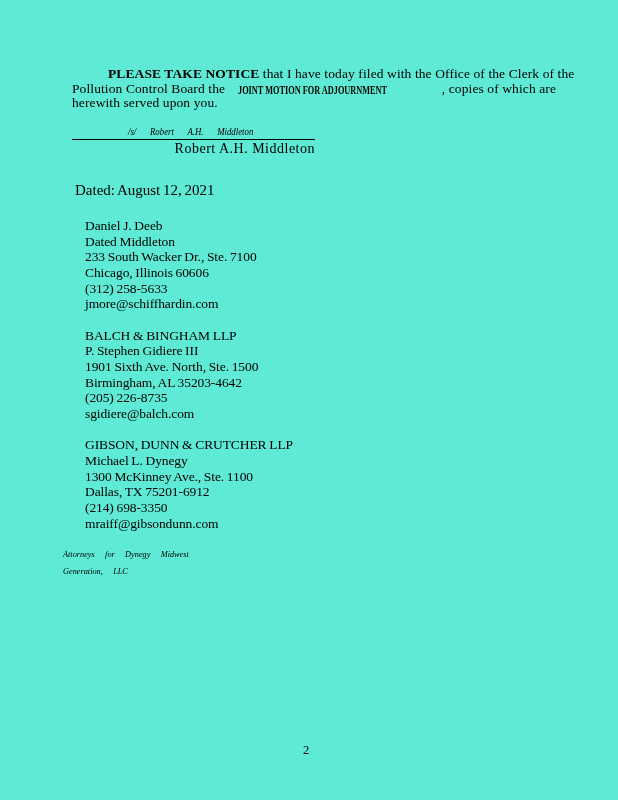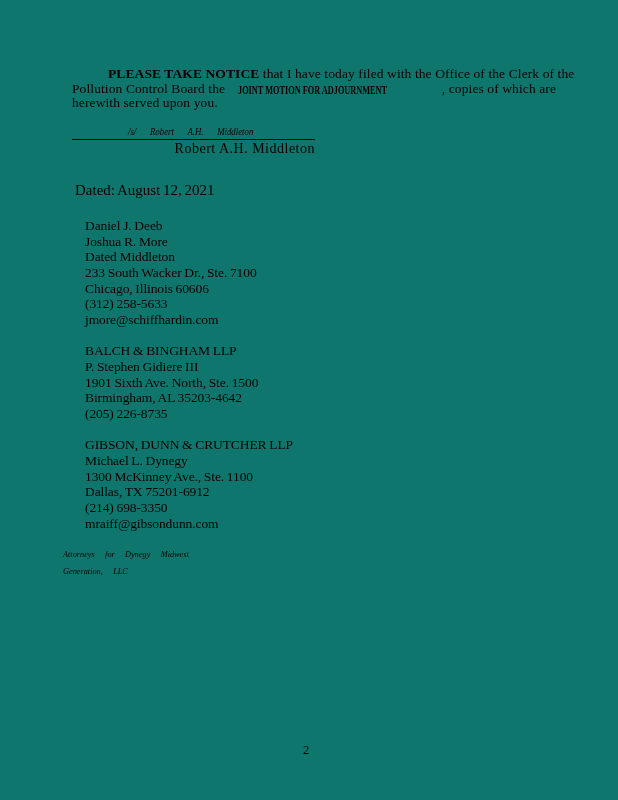--- a/index.html
+++ b/index.html
@@ -4,21 +4,21 @@
 <style>
   html, body {
     margin: 0;
     padding: 0;
     background: #ffffff;
   }
   .page {
     position: relative;
     width: 618px;
     height: 800px;
-    background: #0f766e;
+    background: #5eead4;
     color: #000000;
     font-family: "Liberation Serif", "DejaVu Serif", serif;
     overflow: hidden;
   }
   
   .notice {
     position: absolute;
     left: 72px;
     top: 67px;
     width: 484px;
@@ -135,33 +135,33 @@
 
   <div class="esig">/s/ Robert A.H. Middleton</div>
   <div class="sigline"></div>
   <div class="typedname">Robert A.H. Middleton</div>
 
   <div class="dated">Dated: August 12, 2021</div>
 
   <div class="firms">
       <div class="firm">
         <div>Daniel J. Deeb</div>
-        <div>Joshua R. More</div>
         <div>Dated Middleton</div>
         <div>233 South Wacker Dr., Ste. 7100</div>
         <div>Chicago, Illinois 60606</div>
         <div>(312) 258-5633</div>
         <div>jmore@schiffhardin.com</div>
       </div>
       <div class="firm">
         <div>BALCH &amp; BINGHAM LLP</div>
         <div>P. Stephen Gidiere III</div>
         <div>1901 Sixth Ave. North, Ste. 1500</div>
         <div>Birmingham, AL 35203-4642</div>
         <div>(205) 226-8735</div>
+        <div>sgidiere@balch.com</div>
       </div>
       <div class="firm">
         <div>GIBSON, DUNN &amp; CRUTCHER LLP</div>
         <div>Michael L. Dynegy</div>
         <div>1300 McKinney Ave., Ste. 1100</div>
         <div>Dallas, TX 75201-6912</div>
         <div>(214) 698-3350</div>
         <div>mraiff@gibsondunn.com</div>
       </div>
     </div>

